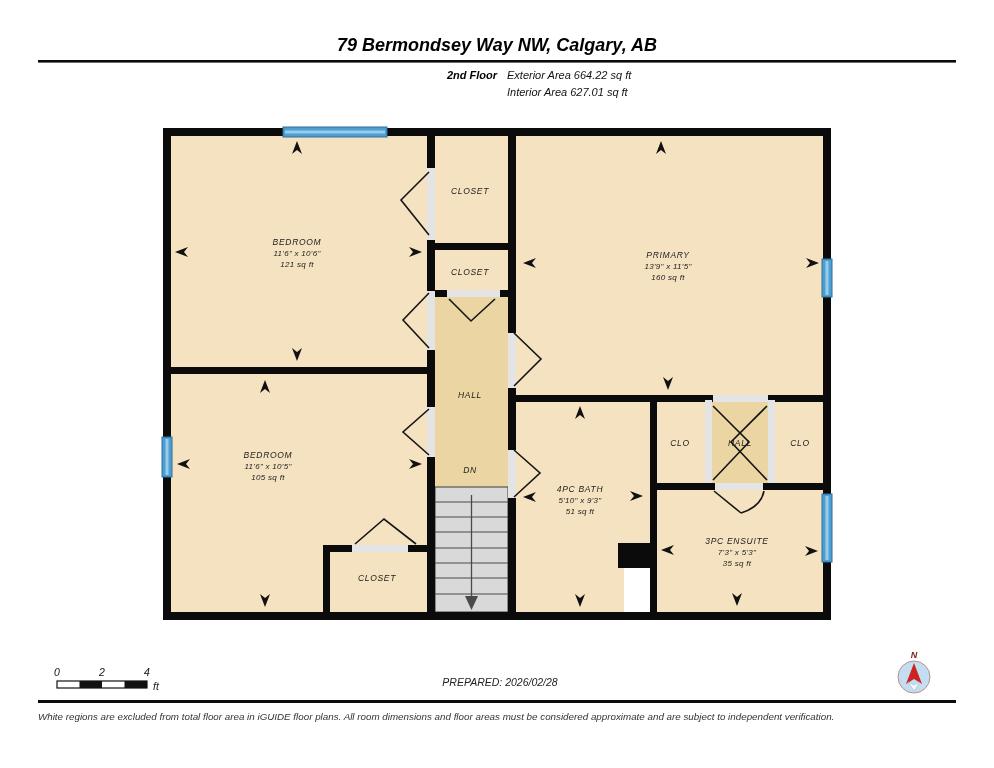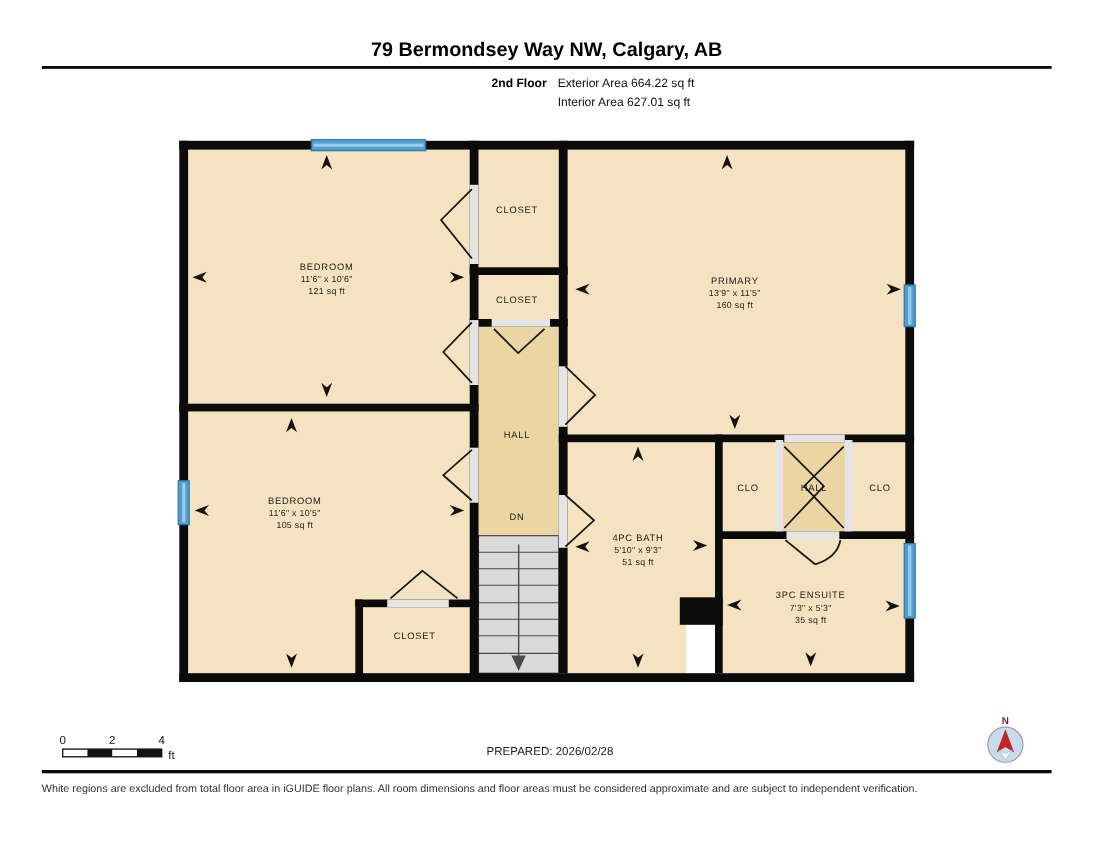--- a/index.html
+++ b/index.html
@@ -2,20 +2,21 @@
 <html><head>
 <meta charset="utf-8">
 <style>
   html,body{margin:0;padding:0;background:#ffffff;}
   .page{
     position:relative;
     width:994px;height:768px;
     background:#ffffff;
     font-family:"Liberation Sans", sans-serif;
     overflow:hidden;
+    font-style:italic;
   }
   svg text{font-family:"Liberation Sans", sans-serif;}
   .room-label{font-size:8.5px;letter-spacing:.7px;fill:#1c1c1c;}
   .room-sub{font-size:8px;letter-spacing:.3px;fill:#1c1c1c;}
   .title-text{font-size:18px;font-weight:700;fill:#000;}
   .meta-bold{font-size:11px;font-weight:700;fill:#000;}
   .meta-text{font-size:11px;fill:#111;}
   .footer-text{font-size:10.5px;fill:#222;}
   .disclaimer-text{font-size:9.8px;fill:#333;}
   .scale-num{font-size:10.5px;fill:#111;}

